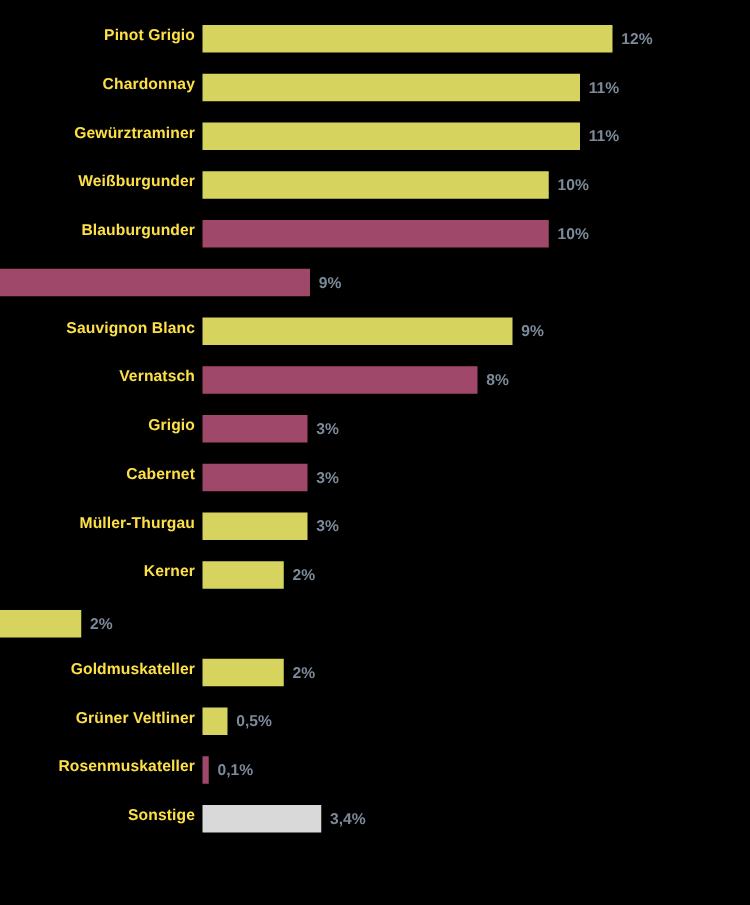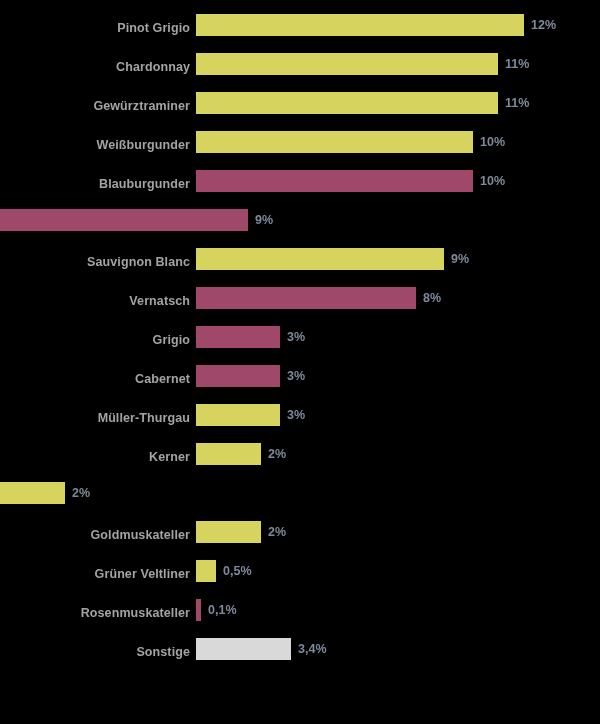--- a/index.html
+++ b/index.html
@@ -26,35 +26,35 @@
     top: 17px;
     width: 600px;
   }
   .bar-row {
     display: flex;
     align-items: center;
     height: 22px;
     margin-bottom: 17px;
   }
   .cat-label {
-    width: 196px;
+    width: 162px;
     text-align: right;
     padding-right: 6px;
     box-sizing: border-box;
-    color: #a3a3a3;
+    color: #fde047;
     font-size: 12.5px;
     font-weight: bold;
     letter-spacing: 0.1px;
     white-space: nowrap;
     line-height: 22px;
   }
   .bar-wrap {
     flex: 1;
     display: flex;
-    align-items: flex-start;
+    align-items: flex-end;
     height: 28px;
   }
   .bar {
     height: 22px;
     background: #d6d35f;
     flex: none;
   }
   .bar.red {
     background: #a0486a;
   }

